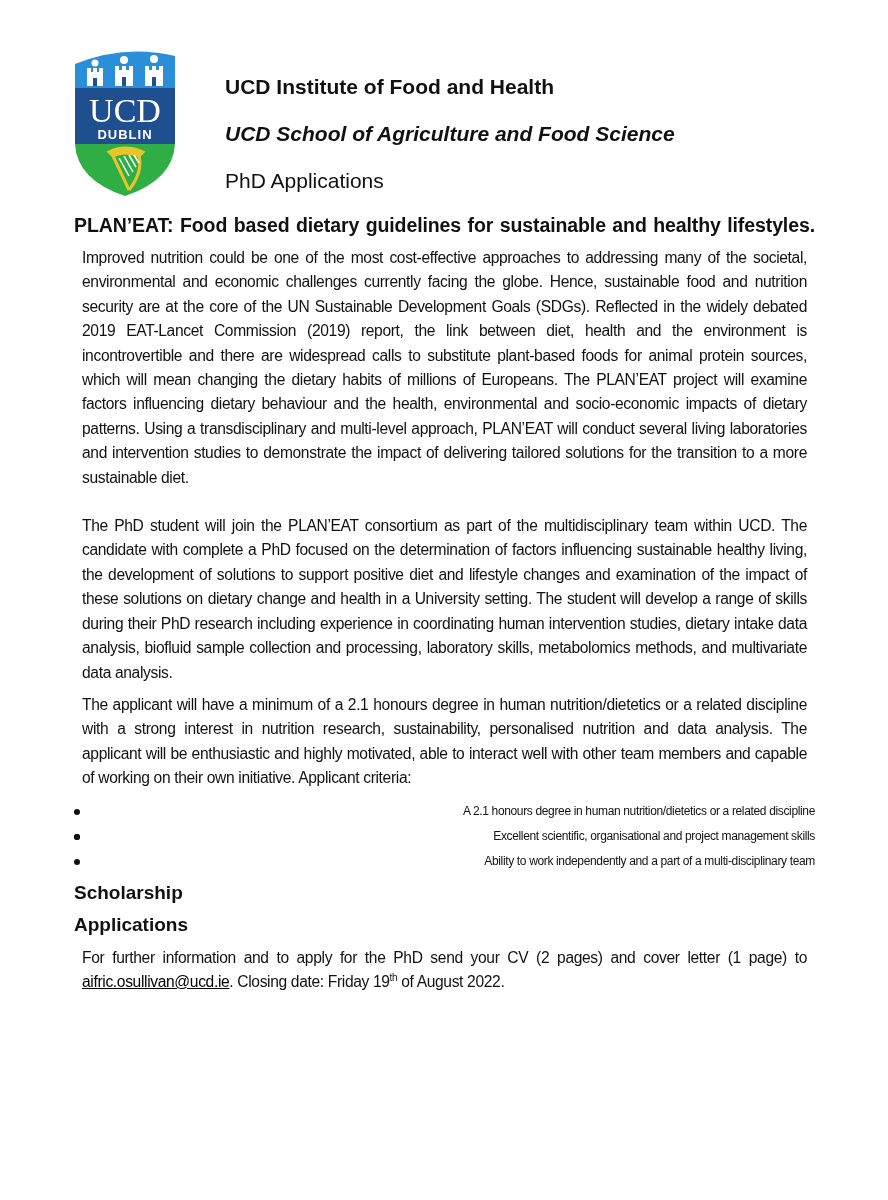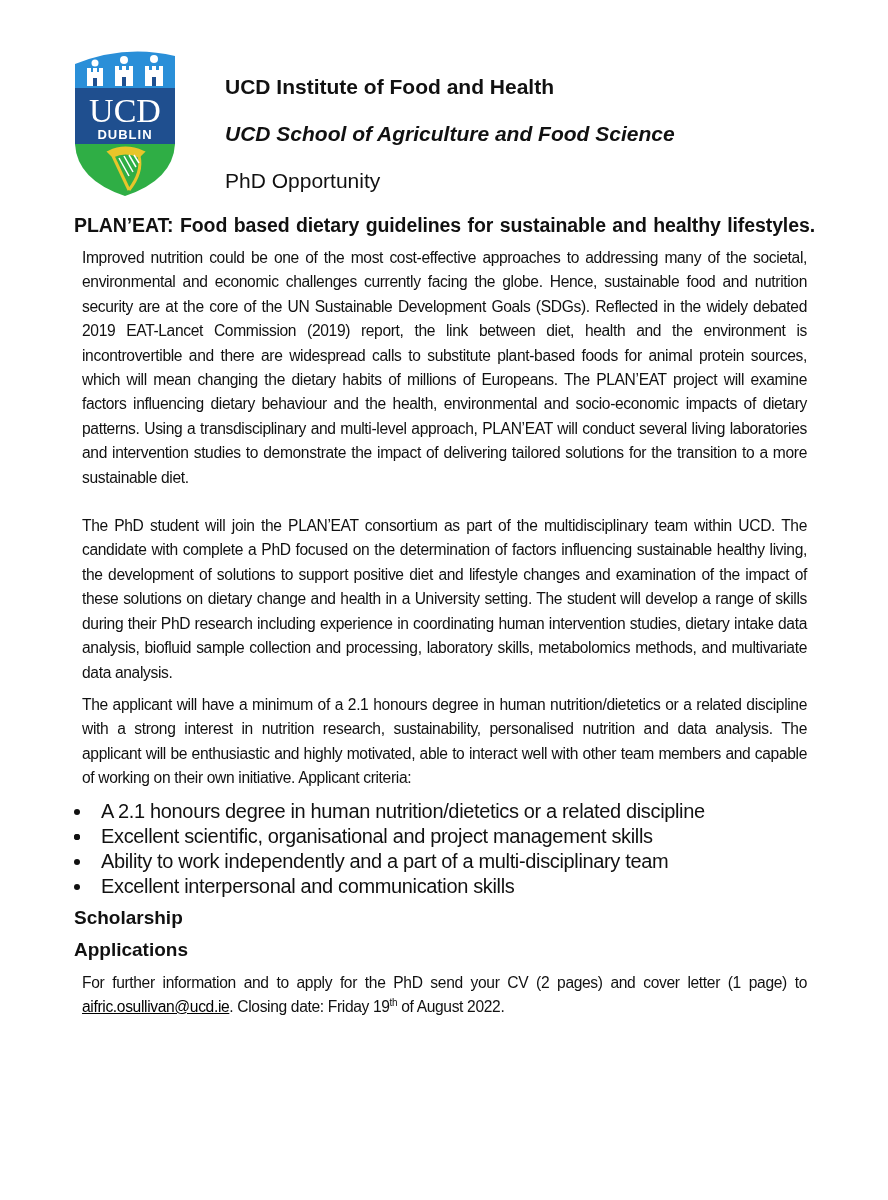--- a/index.html
+++ b/index.html
@@ -22,22 +22,23 @@
     letter-spacing: -0.1px;
   }
   .para {
     font-size: 15.6px; line-height: 24.4px; text-align: justify; margin: 8px;
     letter-spacing: -0.35px; word-spacing: 0px;
   }
   .gap { height: 8px; }
   .section-h { font-weight: bold; font-size: 19px; line-height: 26px; margin-top: 6px; margin-bottom: 6px; }
   ul.criteria { list-style: none; margin: 6px 0 0 0; padding: 0; }
   ul.criteria li {
-    position: relative; padding-left: 27px; font-size: 20px; line-height: 25px;
+    position: relative; padding-left: 27px; font-size: 12px; line-height: 25px;
     letter-spacing: -0.35px;
+    text-align: right;
   }
   ul.criteria li .bullet {
     position: absolute; left: 0; top: 10px; width: 6px; height: 6px; border-radius: 50%; background: #111;
   }
   a.email { color: #000000; text-decoration: underline; }
   sup { font-size: 10px; line-height: 0; }
 </style>
 </head>
 <body>
 
@@ -88,34 +89,33 @@
       <line x1="46" y1="110" x2="56" y2="128"></line>
       <line x1="51" y1="108" x2="60" y2="124"></line>
       <line x1="56" y1="107" x2="63" y2="119"></line>
       <line x1="61" y1="107" x2="66" y2="115"></line>
     </g>
   </svg>
 </div>
 
 <div id="h1" class="hdr bold">UCD Institute of Food and Health</div>
 <div id="h2" class="hdr bold">UCD School of Agriculture and Food Science</div>
-<div id="h3" class="hdr">PhD Opportunity</div>
+<div id="h3" class="hdr">PhD Applications</div>
 
 <div class="content">
   <div class="title">PLAN’EAT: Food based dietary guidelines for sustainable and healthy lifestyles.</div>
   <p class="para">Improved nutrition could be one of the most cost-effective approaches to addressing many of the societal, environmental and economic challenges currently facing the globe. Hence, sustainable food and nutrition security are at the core of the UN Sustainable Development Goals (SDGs). Reflected in the widely debated 2019 EAT-Lancet Commission (2019) report, the link between diet, health and the environment is incontrovertible and there are widespread calls to substitute plant-based foods for animal protein sources, which will mean changing the dietary habits of millions of Europeans. The PLAN’EAT project will examine factors influencing dietary behaviour and the health, environmental and socio-economic impacts of dietary patterns. Using a transdisciplinary and multi-level approach, PLAN’EAT will conduct several living laboratories and intervention studies to demonstrate the impact of delivering tailored solutions for the transition to a more sustainable diet.</p>
   <div class="gap"></div>
   <p class="para">The PhD student will join the PLAN’EAT consortium as part of the multidisciplinary team within UCD. The candidate with complete a PhD focused on the determination of factors influencing sustainable healthy living, the development of solutions to support positive diet and lifestyle changes and examination of the impact of these solutions on dietary change and health in a University setting. The student will develop a range of skills during their PhD research including experience in coordinating human intervention studies, dietary intake data analysis, biofluid sample collection and processing, laboratory skills, metabolomics methods, and multivariate data analysis.</p>
 
   <p class="para">The applicant will have a minimum of a 2.1 honours degree in human nutrition/dietetics or a related discipline with a strong interest in nutrition research, sustainability, personalised nutrition and data analysis. The applicant will be enthusiastic and highly motivated, able to interact well with other team members and capable of working on their own initiative. Applicant criteria:</p>
   <ul class="criteria">
     <li><span class="bullet"></span><span>A 2.1 honours degree in human nutrition/dietetics or a related discipline</span></li>
     <li><span class="bullet"></span></li>
     <li><span class="bullet"></span><span>Excellent scientific, organisational and project management skills</span></li>
     <li><span class="bullet"></span><span>Ability to work independently and a part of a multi-disciplinary team</span></li>
-    <li><span class="bullet"></span><span>Excellent interpersonal and communication skills</span></li>
   </ul>
 
   <div class="section-h">Scholarship</div>
 
   <div class="section-h">Applications</div>
   <p class="para"><span>For further information and to apply for the PhD send your CV (2 pages) and cover letter (1 page) to </span><a class="email" title="aifric.osullivan@ucd.ie">aifric.osullivan@ucd.ie</a><span>. Closing date: Friday 19</span><sup>th</sup><span> of August 2022.</span></p>
 </div>
 
 </body></html>

